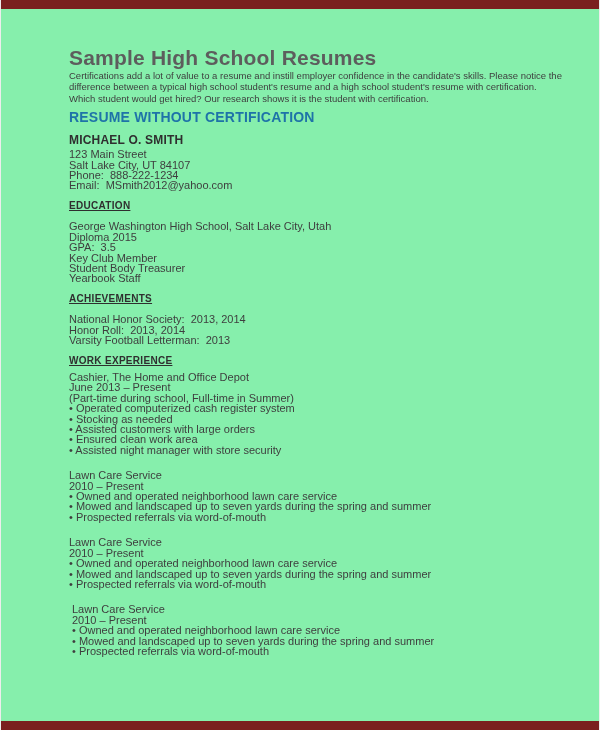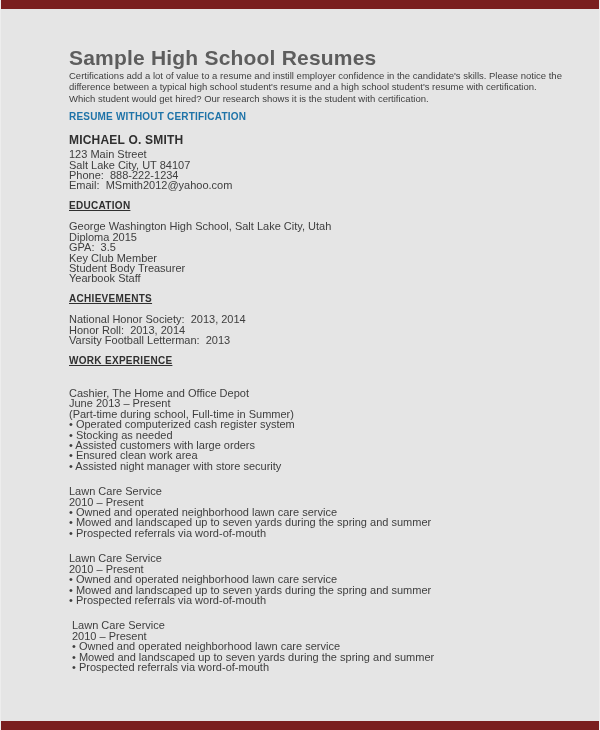--- a/index.html
+++ b/index.html
@@ -1,20 +1,20 @@
 <!DOCTYPE html>
 <html><head>
 <meta charset="utf-8">
 <style>
   html, body { margin: 0; padding: 0; background: #fcfcfc; }
   .canvas {
     position: relative;
     width: 600px;
     height: 730px;
-    background: #e5e5e5;
+    background: #86efac;
     overflow: hidden;
     box-sizing: border-box;
     border-left: 1px solid #ededed;
     border-right: 1px solid #ededed;
     font-family: "Liberation Sans", sans-serif;
   }
   .accent-bar {
     position: absolute;
     left: 0;
     width: 100%;
@@ -39,21 +39,21 @@
   }
   .intro {
     margin: 0 0 0 0;
     width: 494px;
     font-size: 9.5px;
     line-height: 11.4px;
     color: #3e3e3e;
   }
   .blue-heading {
     margin-top: 7px;
-    font-size: 10px;
+    font-size: 14px;
     line-height: 12px;
     font-weight: bold;
     color: #1e73a8;
     letter-spacing: 0.2px;
   }
   .name {
     margin-top: 11px;
     font-size: 12px;
     line-height: 13px;
     font-weight: bold;
@@ -70,21 +70,21 @@
   .section-heading {
     margin-top: 9px;
     font-size: 10px;
     line-height: 11.5px;
     font-weight: bold;
     color: #2f2f2f;
     text-decoration: underline;
     letter-spacing: 0.3px;
   }
   .block { margin-top: 10px; }
-  .job { margin-top: 22px; }
+  .job { margin-top: 6px; }
   .job + .job { margin-top: 15px; }
   .job-indent { padding-left: 3px; }
 </style>
 </head>
 <body>
 
 <div class="canvas">
   <div class="accent-bar top"></div>
 
   <div class="content">

